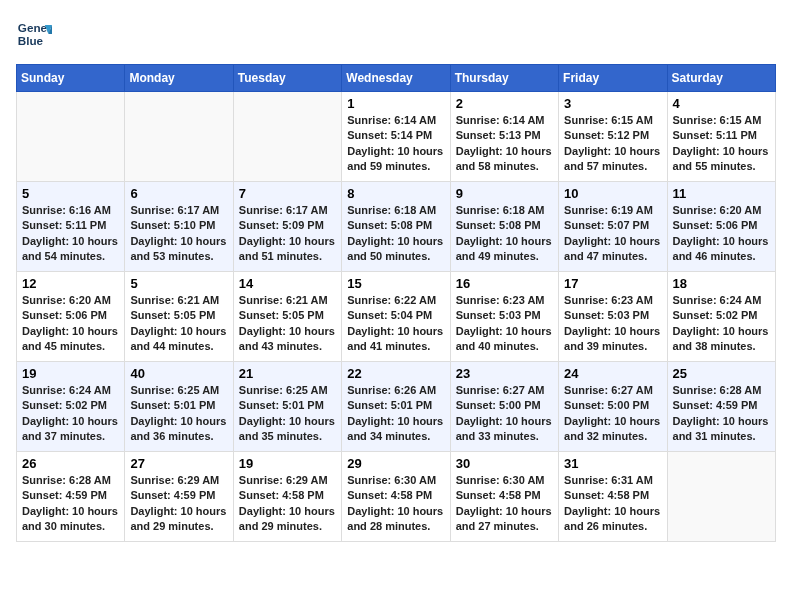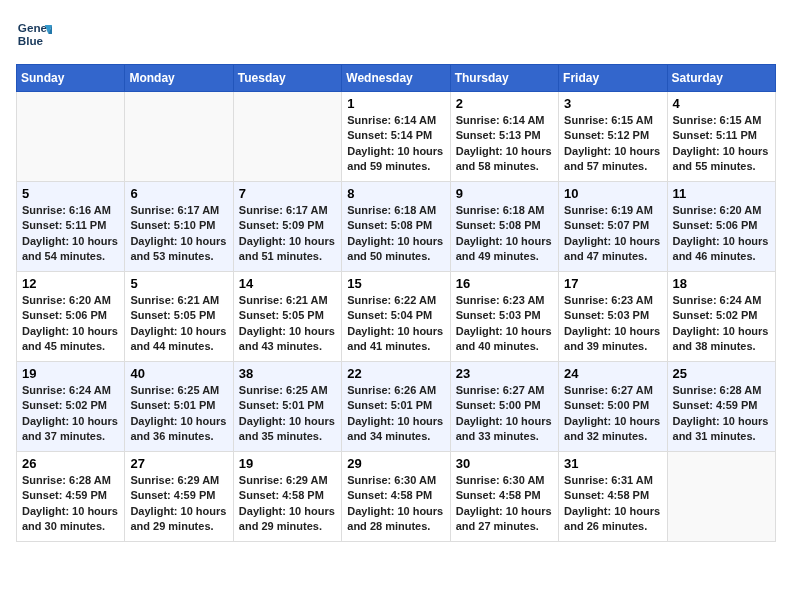--- a/index.html
+++ b/index.html
@@ -201,21 +201,21 @@
       <tr>
         <td>
           <div class="day-num">19</div>
           <div class="day-info">Sunrise: 6:24 AM<br>Sunset: 5:02 PM<br>Daylight: 10 hours<br>and 37 minutes.</div>
         </td>
         <td>
           <div class="day-num">40</div>
           <div class="day-info">Sunrise: 6:25 AM<br>Sunset: 5:01 PM<br>Daylight: 10 hours<br>and 36 minutes.</div>
         </td>
         <td>
-          <div class="day-num">38</div>
+          <div class="day-num">21</div>
           <div class="day-info">Sunrise: 6:25 AM<br>Sunset: 5:01 PM<br>Daylight: 10 hours<br>and 35 minutes.</div>
         </td>
         <td>
           <div class="day-num">22</div>
           <div class="day-info">Sunrise: 6:26 AM<br>Sunset: 5:01 PM<br>Daylight: 10 hours<br>and 34 minutes.</div>
         </td>
         <td>
           <div class="day-num">23</div>
           <div class="day-info">Sunrise: 6:27 AM<br>Sunset: 5:00 PM<br>Daylight: 10 hours<br>and 33 minutes.</div>
         </td>

